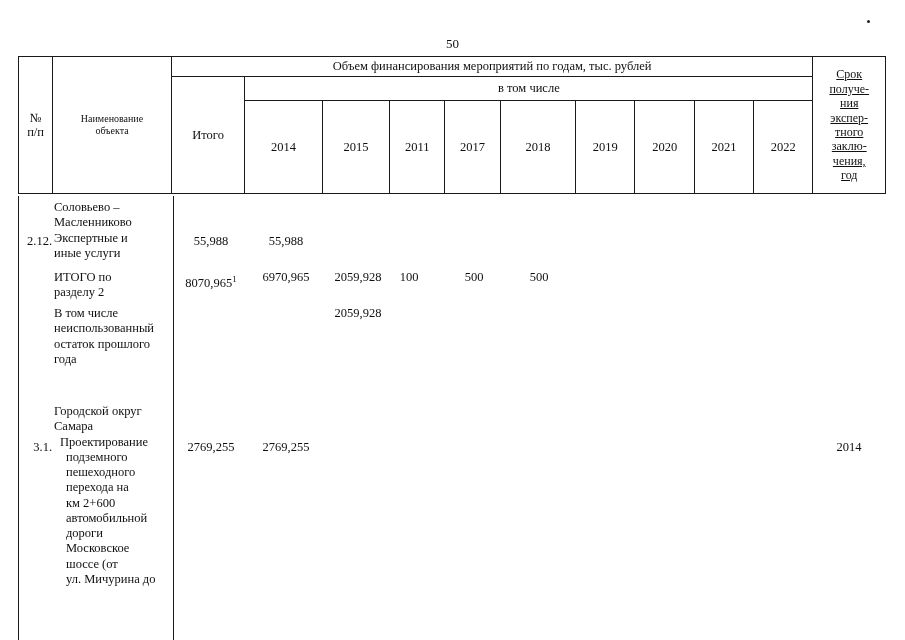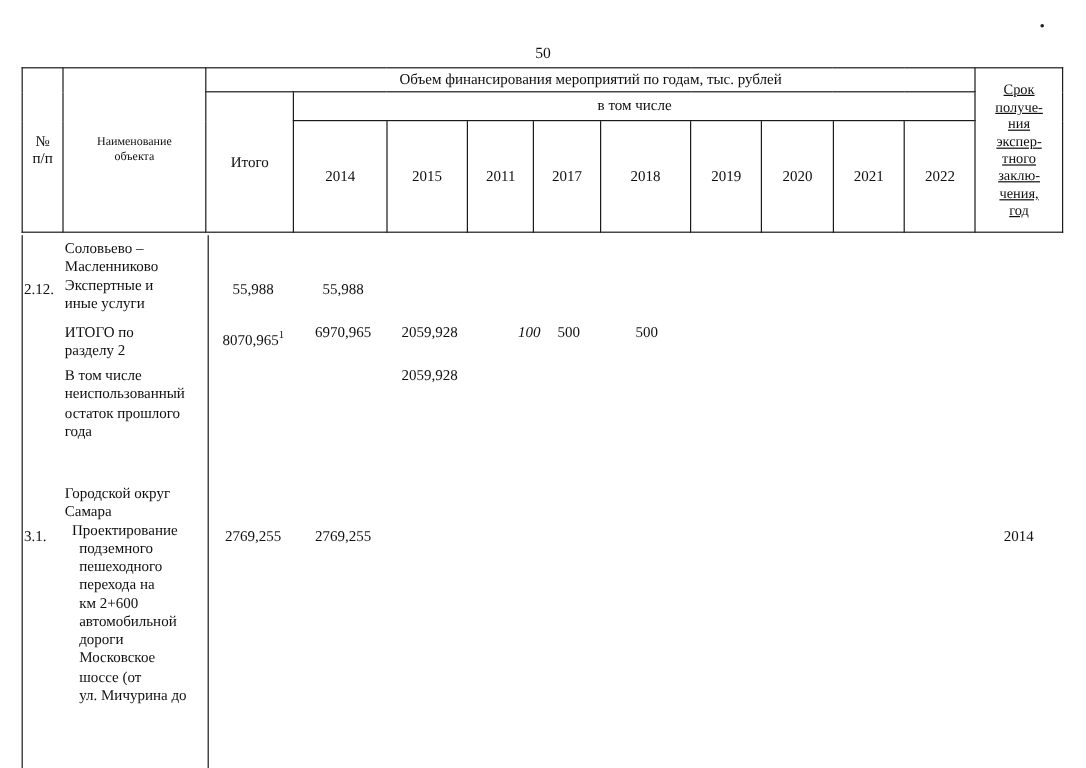--- a/index.html
+++ b/index.html
@@ -86,40 +86,40 @@
 
   .row {
     position: absolute;
     left: 0;
     width: 868px;
   }
   .cell-num {
     position: absolute;
     left: 2px;
     width: 32px;
-    text-align: left;
+    text-align: right;
     font-size: 12.5px;
   }
   .cell-name {
     position: absolute;
     left: 36px;
     width: 116px;
     text-align: left;
     line-height: 1.22;
     font-size: 12.5px;
   }
   .cell-val {
     position: absolute;
     text-align: center;
     font-size: 12.5px;
   }
   .c-itogo { left: 157px; width: 72px; }
   .c-2014  { left: 230px; width: 76px; }
   .c-2015  { left: 307px; width: 66px; }
-  .c-2016  { left: 396px; width: 54px; font-style: italic; }
+  .c-2016  { left: 364px; width: 54px; }
   .c-2017  { left: 429px; width: 54px; }
   .c-2018  { left: 484px; width: 74px; }
   .c-srok  { left: 796px; width: 70px; }
 
   sup { font-size: 9px; vertical-align: super; }
 </style>
 </head>
 <body>
 
 <div class="page">

